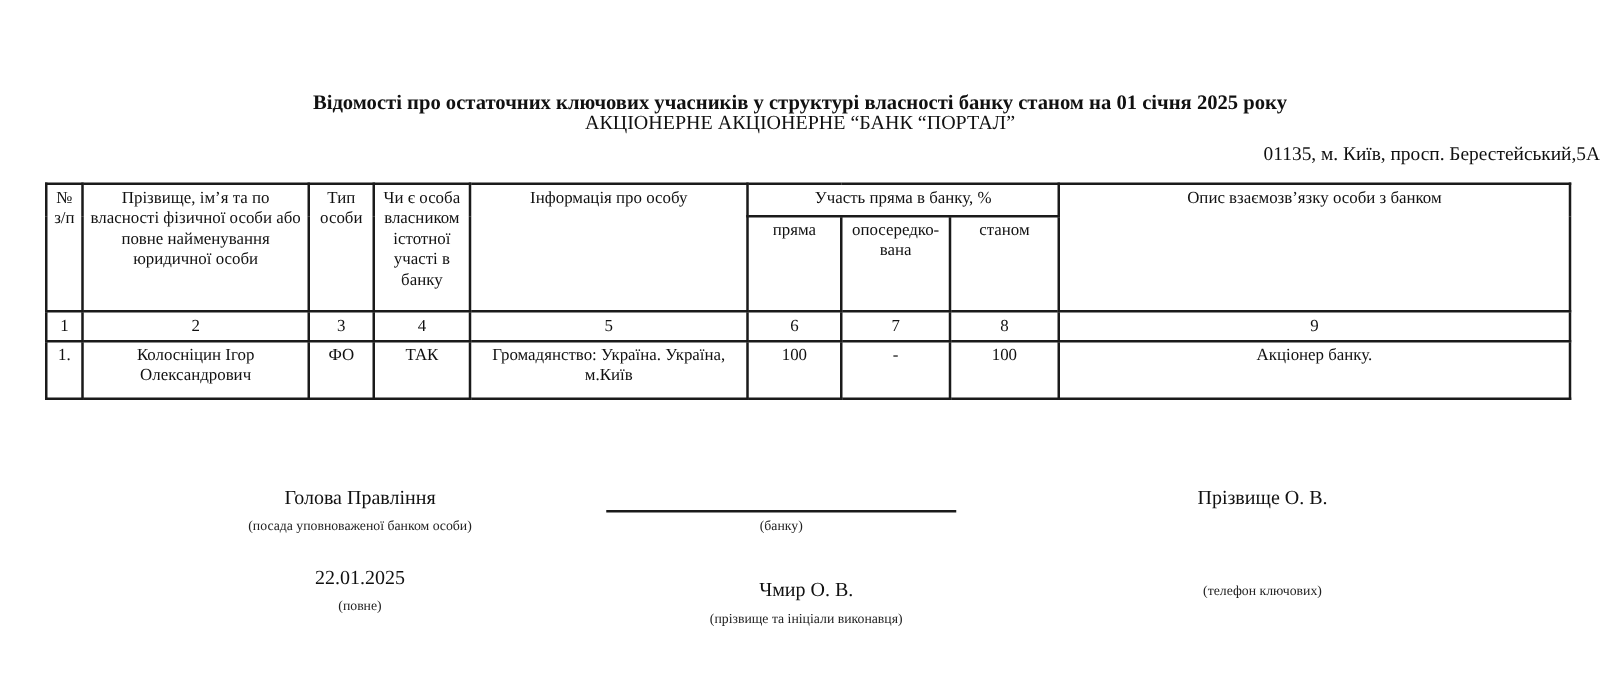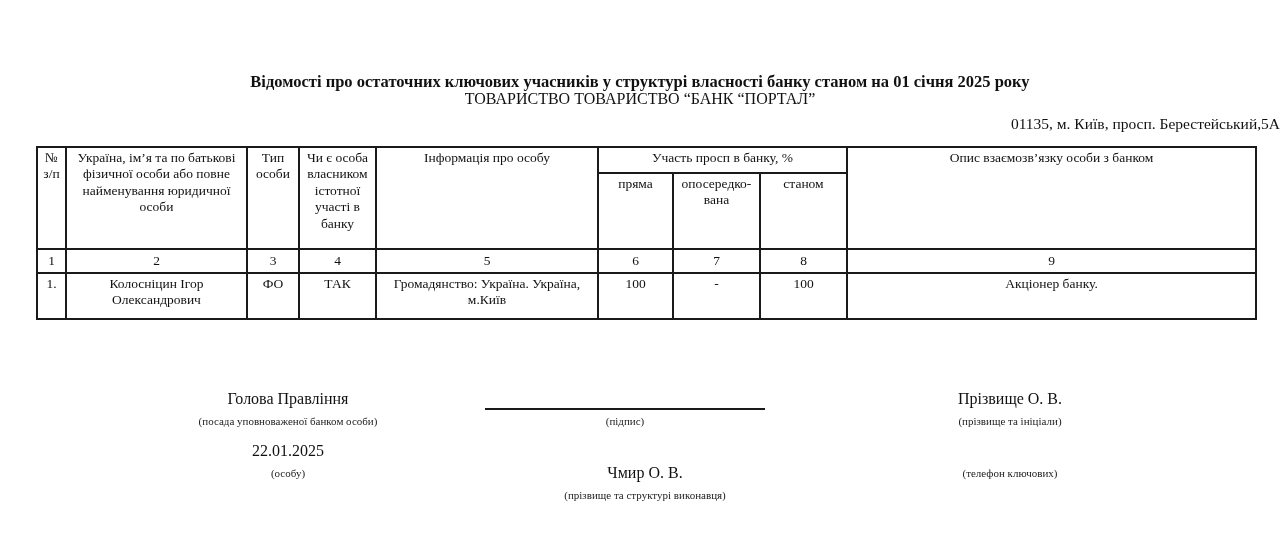--- a/index.html
+++ b/index.html
@@ -49,43 +49,43 @@
   .sig-main { font-size:16px; line-height:22px; }
   .sig-caption { font-size:11px; line-height:13px; margin-top:5px; color:#222222; }
   .sig-line-spacer { height:22px; border-bottom:2px solid #1a1a1a; }
 </style>
 </head>
 <body>
 
 <div class="page">
 
   <div class="doc-title">Відомості про остаточних ключових учасників у структурі власності банку станом на 01 січня 2025 року</div>
-  <div class="bank-name">ТОВАРИСТВО ТОВАРИСТВО “БАНК “ПОРТАЛ”</div>
+  <div class="bank-name">АКЦІОНЕРНЕ АКЦІОНЕРНЕ “БАНК “ПОРТАЛ”</div>
   <div class="bank-address">01135, м. Київ, просп. Берестейський,5А</div>
 
   <table class="ownership">
     <colgroup>
       <col style="width:29px">
         <col style="width:181px">
         <col style="width:52px">
       <col style="width:77px">
         <col style="width:222px">
         <col style="width:75px">
       <col style="width:87px">
         <col style="width:87px">
         <col style="width:409px">
     </colgroup>
     <tbody>
         <tr class="hdr-main">
       <th rowspan="2">№ з/п</th>
-      <th rowspan="2">Україна, ім’я та по батькові фізичної особи або повне найменування юридичної особи</th>
+      <th rowspan="2">Прізвище, ім’я та по власності фізичної особи або повне найменування юридичної особи</th>
       <th rowspan="2">Тип особи</th>
       <th rowspan="2">Чи є особа власником істотної участі в банку</th>
       <th rowspan="2">Інформація про особу</th>
-      <th colspan="3">Участь просп в банку, %</th>
+      <th colspan="3">Участь пряма в банку, %</th>
       <th rowspan="2" class="relation-hdr">Опис взаємозв’язку особи з банком</th>
     </tr>
     <tr class="hdr-sub">
       <th>пряма</th>
       <th>опосередко-вана</th>
       <th>станом</th>
     </tr>
     <tr class="hdr-numbers">
       <td>1</td>
       <td>2</td>
@@ -111,35 +111,34 @@
   </tbody>
     </table>
 
   <div class="sig-block" style="left:138px; top:348px;">
     <div class="sig-main">Голова Правління</div>
     <div class="sig-caption">(посада уповноваженої банком особи)</div>
   </div>
 
   <div class="sig-block" style="left:485px; top:348px; width:280px;">
     <div class="sig-line-spacer"></div>
-    <div class="sig-caption">(підпис)</div>
+    <div class="sig-caption">(банку)</div>
   </div>
 
   <div class="sig-block" style="left:860px; top:348px;">
     <div class="sig-main">Прізвище О. В.</div>
-    <div class="sig-caption">(прізвище та ініціали)</div>
   </div>
 
-  <div class="sig-block" style="left:138px; top:400px;">
+  <div class="sig-block" style="left:138px; top:412px;">
     <div class="sig-main">22.01.2025</div>
-    <div class="sig-caption">(особу)</div>
+    <div class="sig-caption">(повне)</div>
   </div>
 
   <div class="sig-block" style="left:495px; top:422px;">
     <div class="sig-main">Чмир О. В.</div>
-    <div class="sig-caption">(прізвище та структурі виконавця)</div>
+    <div class="sig-caption">(прізвище та ініціали виконавця)</div>
   </div>
 
   <div class="sig-block" style="left:860px; top:422px;">
     <div class="sig-caption">(телефон ключових)</div>
   </div>
 
 </div>
 
 </body></html>

